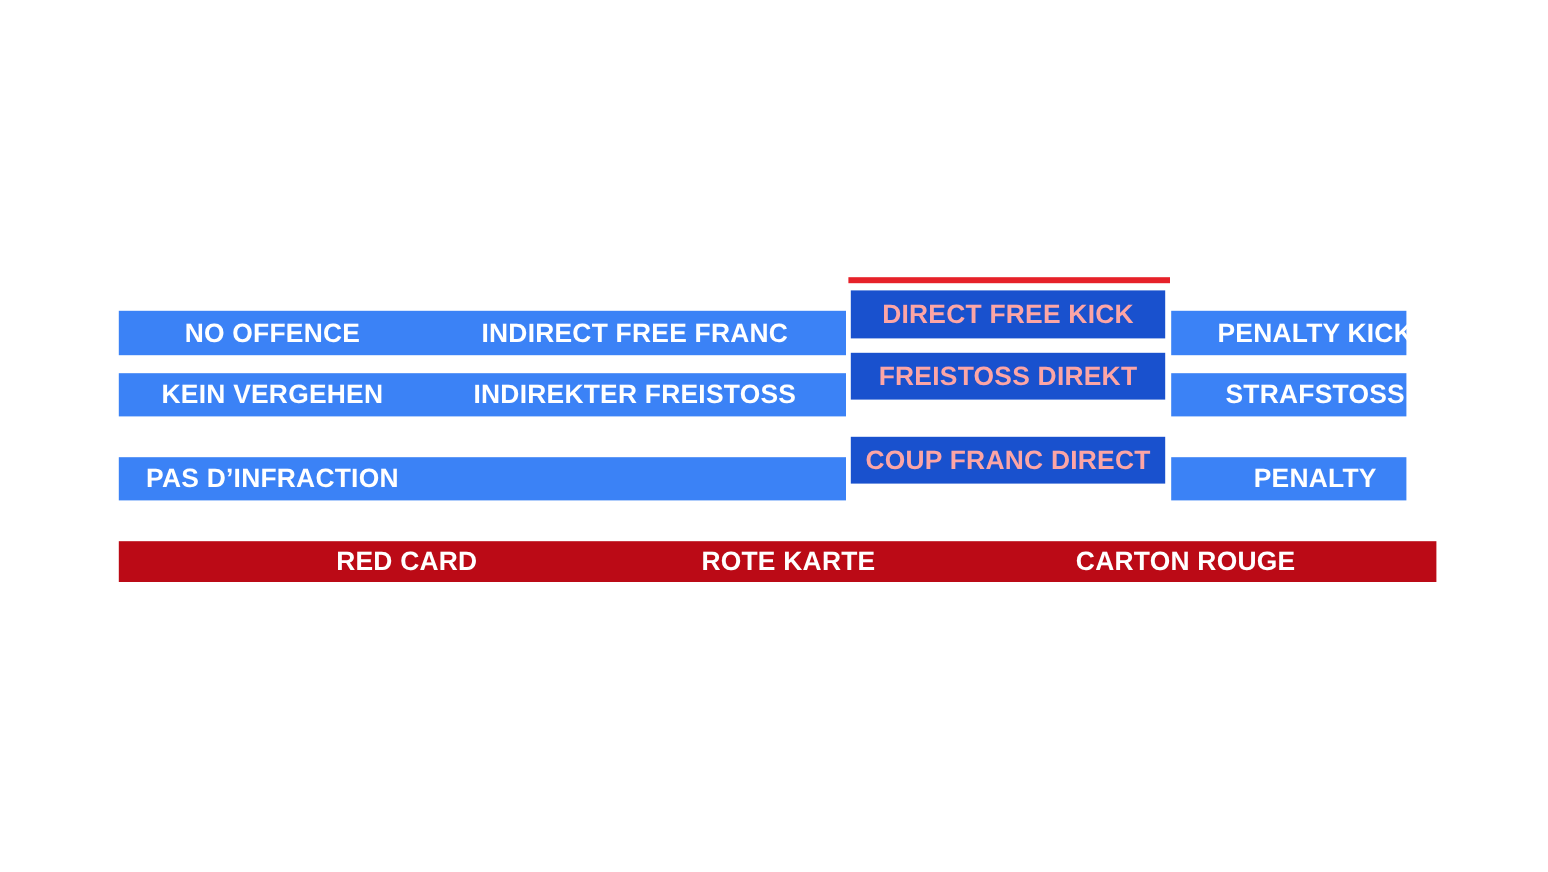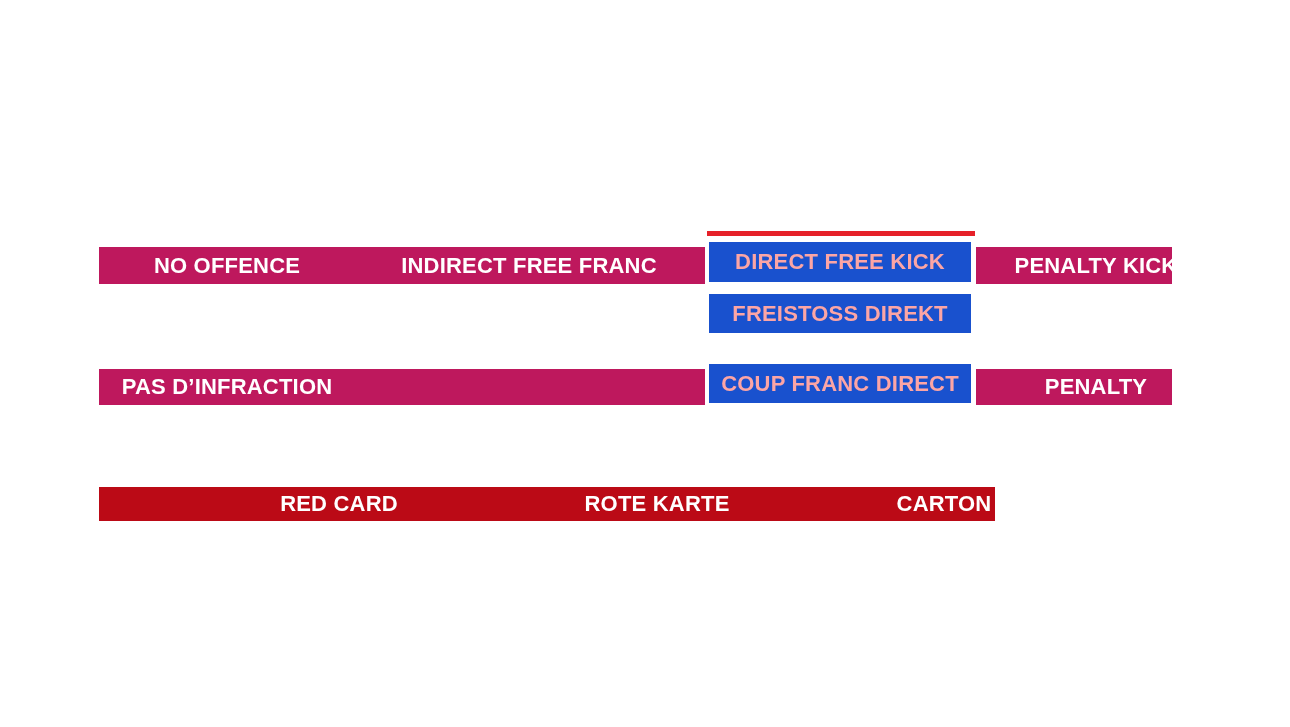--- a/index.html
+++ b/index.html
@@ -32,23 +32,23 @@
     left: 0;
     width: 1098px;
     height: 37px;
   }
   .row-1 { top: 12px; }
   .row-2 { top: 64px; height: 36px; }
   .row-3 { top: 115px; height: 36px; margin-top: 19px; }
 
   .seg {
     position: absolute;
-    top: 4px;
+    top: 16px;
     height: 100%;
-    background: #be185d;
+    background: #3b82f6;
   }
   .seg-left  { left: 0;     width: 606px; }
   .seg-right { left: 877px; width: 196px; }
 
   .cell-selected {
     position: absolute;
     left: 610px;
     top: -1px;
     width: 262px;
     height: calc(100% + 3px);
@@ -77,24 +77,23 @@
     font-size: 22px;
     font-weight: bold;
     letter-spacing: 0.2px;
     white-space: nowrap;
   }
 
   .band {
     position: absolute;
     left: 0;
     top: 220px;
-    width: 896px;
+    width: 1098px;
     height: 34px;
     background: #bb0a16;
-    margin-top: 36px;
   }
   .band-label {
     position: absolute;
     top: 50%;
     transform: translate(-50%, -50%);
     white-space: nowrap;
     color: #ffffff;
     font-size: 22px;
     font-weight: bold;
     letter-spacing: 0.2px;
@@ -118,22 +117,29 @@
       </div>
       <div class="cell-selected">
         <span class="opt-selected">DIRECT FREE KICK</span>
       </div>
       <div class="seg seg-right">
         <span class="opt c4">PENALTY KICK</span>
       </div>
     </div>
 
     <div class="row row-2">
+      <div class="seg seg-left">
+        <span class="opt c1">KEIN VERGEHEN</span>
+        <span class="opt c2">INDIREKTER FREISTOSS</span>
+      </div>
       <div class="cell-selected">
         <span class="opt-selected">FREISTOSS DIREKT</span>
+      </div>
+      <div class="seg seg-right">
+        <span class="opt c4">STRAFSTOSS</span>
       </div>
     </div>
 
     <div class="row row-3">
       <div class="seg seg-left">
         <span class="opt c1">PAS D’INFRACTION</span>
       </div>
       <div class="cell-selected">
         <span class="opt-selected">COUP FRANC DIRECT</span>
       </div>

